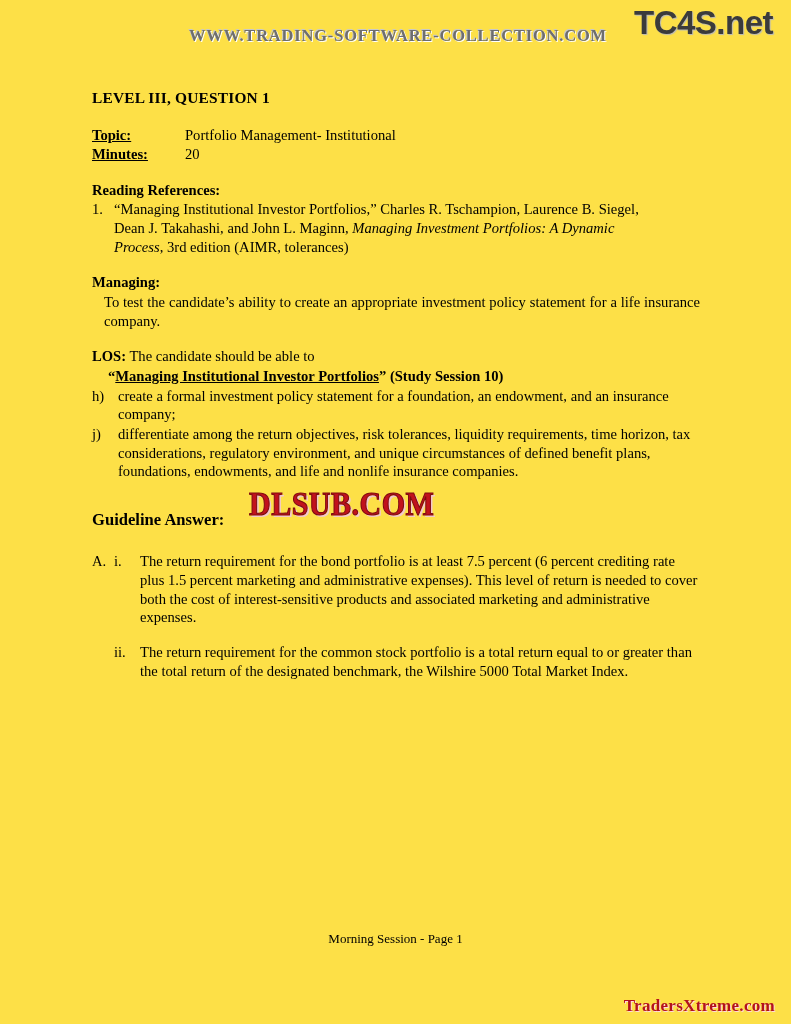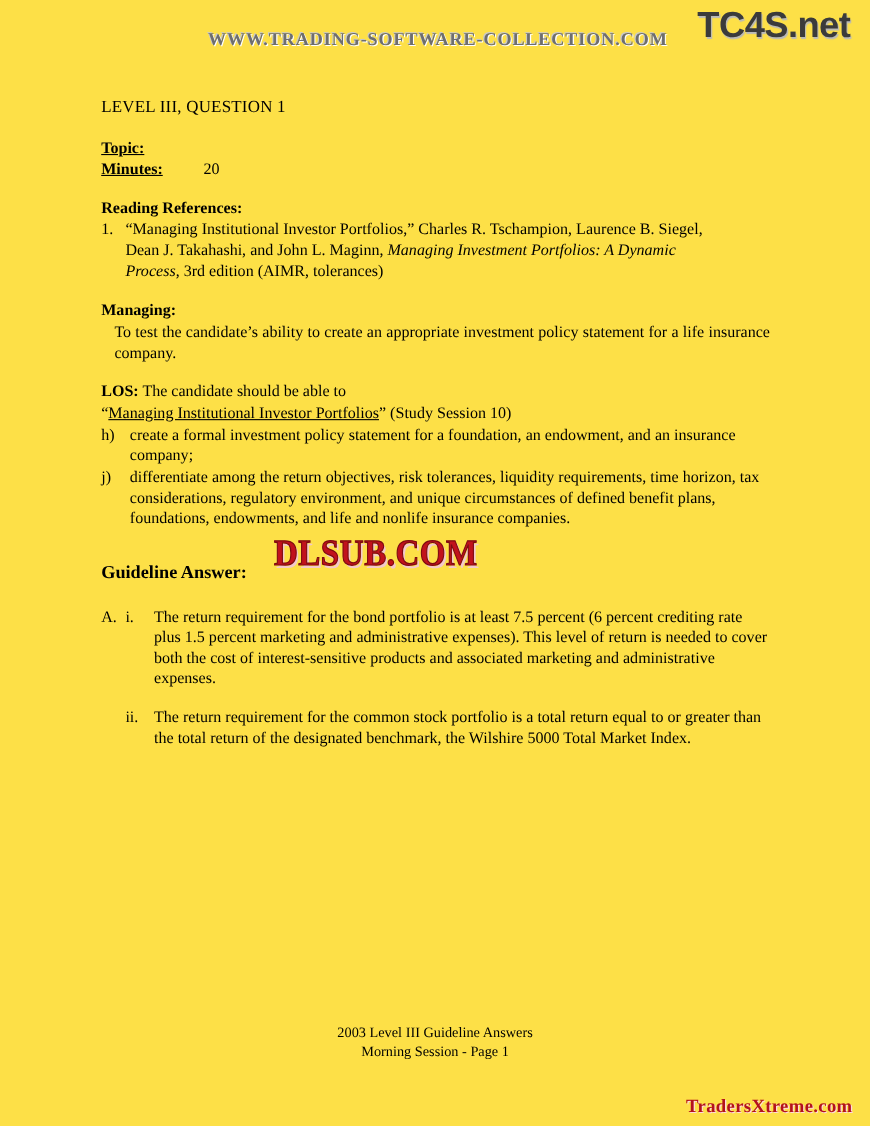--- a/index.html
+++ b/index.html
@@ -76,21 +76,21 @@
   .content {
     position: absolute;
     left: 92px;
     top: 88px;
     width: 608px;
     font-size: 14.6px;
     line-height: 1.28;
   }
   h1.doc-title {
     font-size: 15.4px;
-    font-weight: normal;
+    font-weight: bold;
     margin: 0 0 18px 0;
     letter-spacing: 0.2px;
   }
   .kv-row {
     display: flex;
     margin: 0;
     line-height: 1.3;
   }
   .kv-key {
     font-weight: bold;
@@ -119,21 +119,21 @@
   i, .ital { font-style: italic; }
 
   .purpose-body {
     margin: 1px 0 0 12px;
     text-align: justify;
     text-justify: inter-word;
   }
 
   .los-line { margin: 17px 0 0 0; }
   .los-label { font-weight: bold; }
-  .los-title-line { margin: 1px 0 0 0; }
+  .los-title-line { margin: 1px 0 0 16px; font-weight: bold; }
   .ul-underline { text-decoration: underline; }
 
   .lettered {
     display: flex;
     margin: 1px 0 0 0;
   }
   .lettered .lbl {
     width: 26px;
     flex: 0 0 26px;
   }
@@ -178,20 +178,21 @@
 
   <div class="wm-top-url">WWW.TRADING-SOFTWARE-COLLECTION.COM</div>
   <div class="wm-tc4s">TC4S.net</div>
 
   <div class="content">
 
     <h1 class="doc-title">LEVEL III, QUESTION 1</h1>
 
     <div class="kv-row">
       <div class="kv-key">Topic:</div>
+      <div class="kv-val">Portfolio Management- Institutional</div>
     </div>
     <div class="kv-row">
       <div class="kv-key">Minutes:</div>
       <div class="kv-val">20</div>
     </div>
 
     <div class="section-head">Reading References:</div>
     <div class="ref-item">
       <div class="ref-num">1.</div>
       <div class="ref-body">
@@ -231,19 +232,18 @@
     <div class="ans-block second">
       <div class="ans-rom">ii.</div>
       <div class="ans-txt">The return requirement for the common stock portfolio is a total return equal to or greater than the total return of the designated benchmark, the Wilshire 5000 Total Market Index.</div>
     </div>
 
   </div>
 
   <div class="wm-dlsub">DLSUB.COM</div>
 
   <div class="footer">
-    <div>2003 Level III Guideline Answers</div>
     <div>Morning Session - Page 1</div>
   </div>
 
   <div class="wm-traders">TradersXtreme.com</div>
 
 </div>
 
 </body></html>

